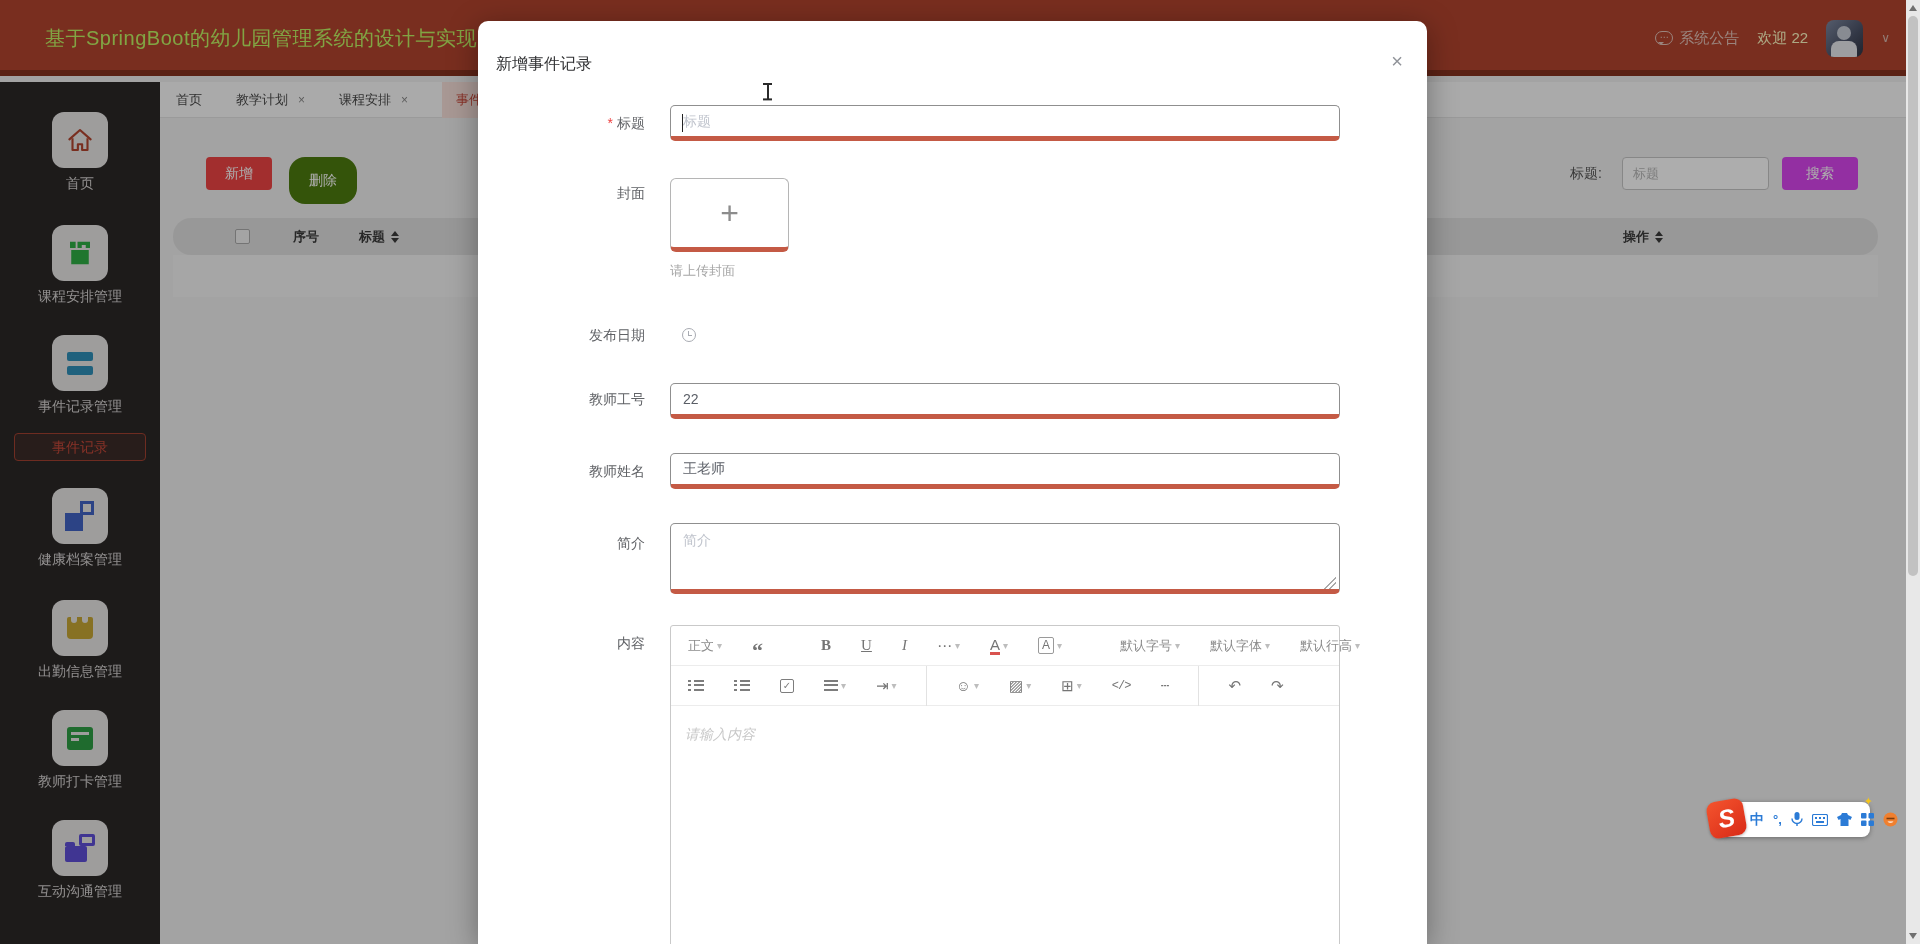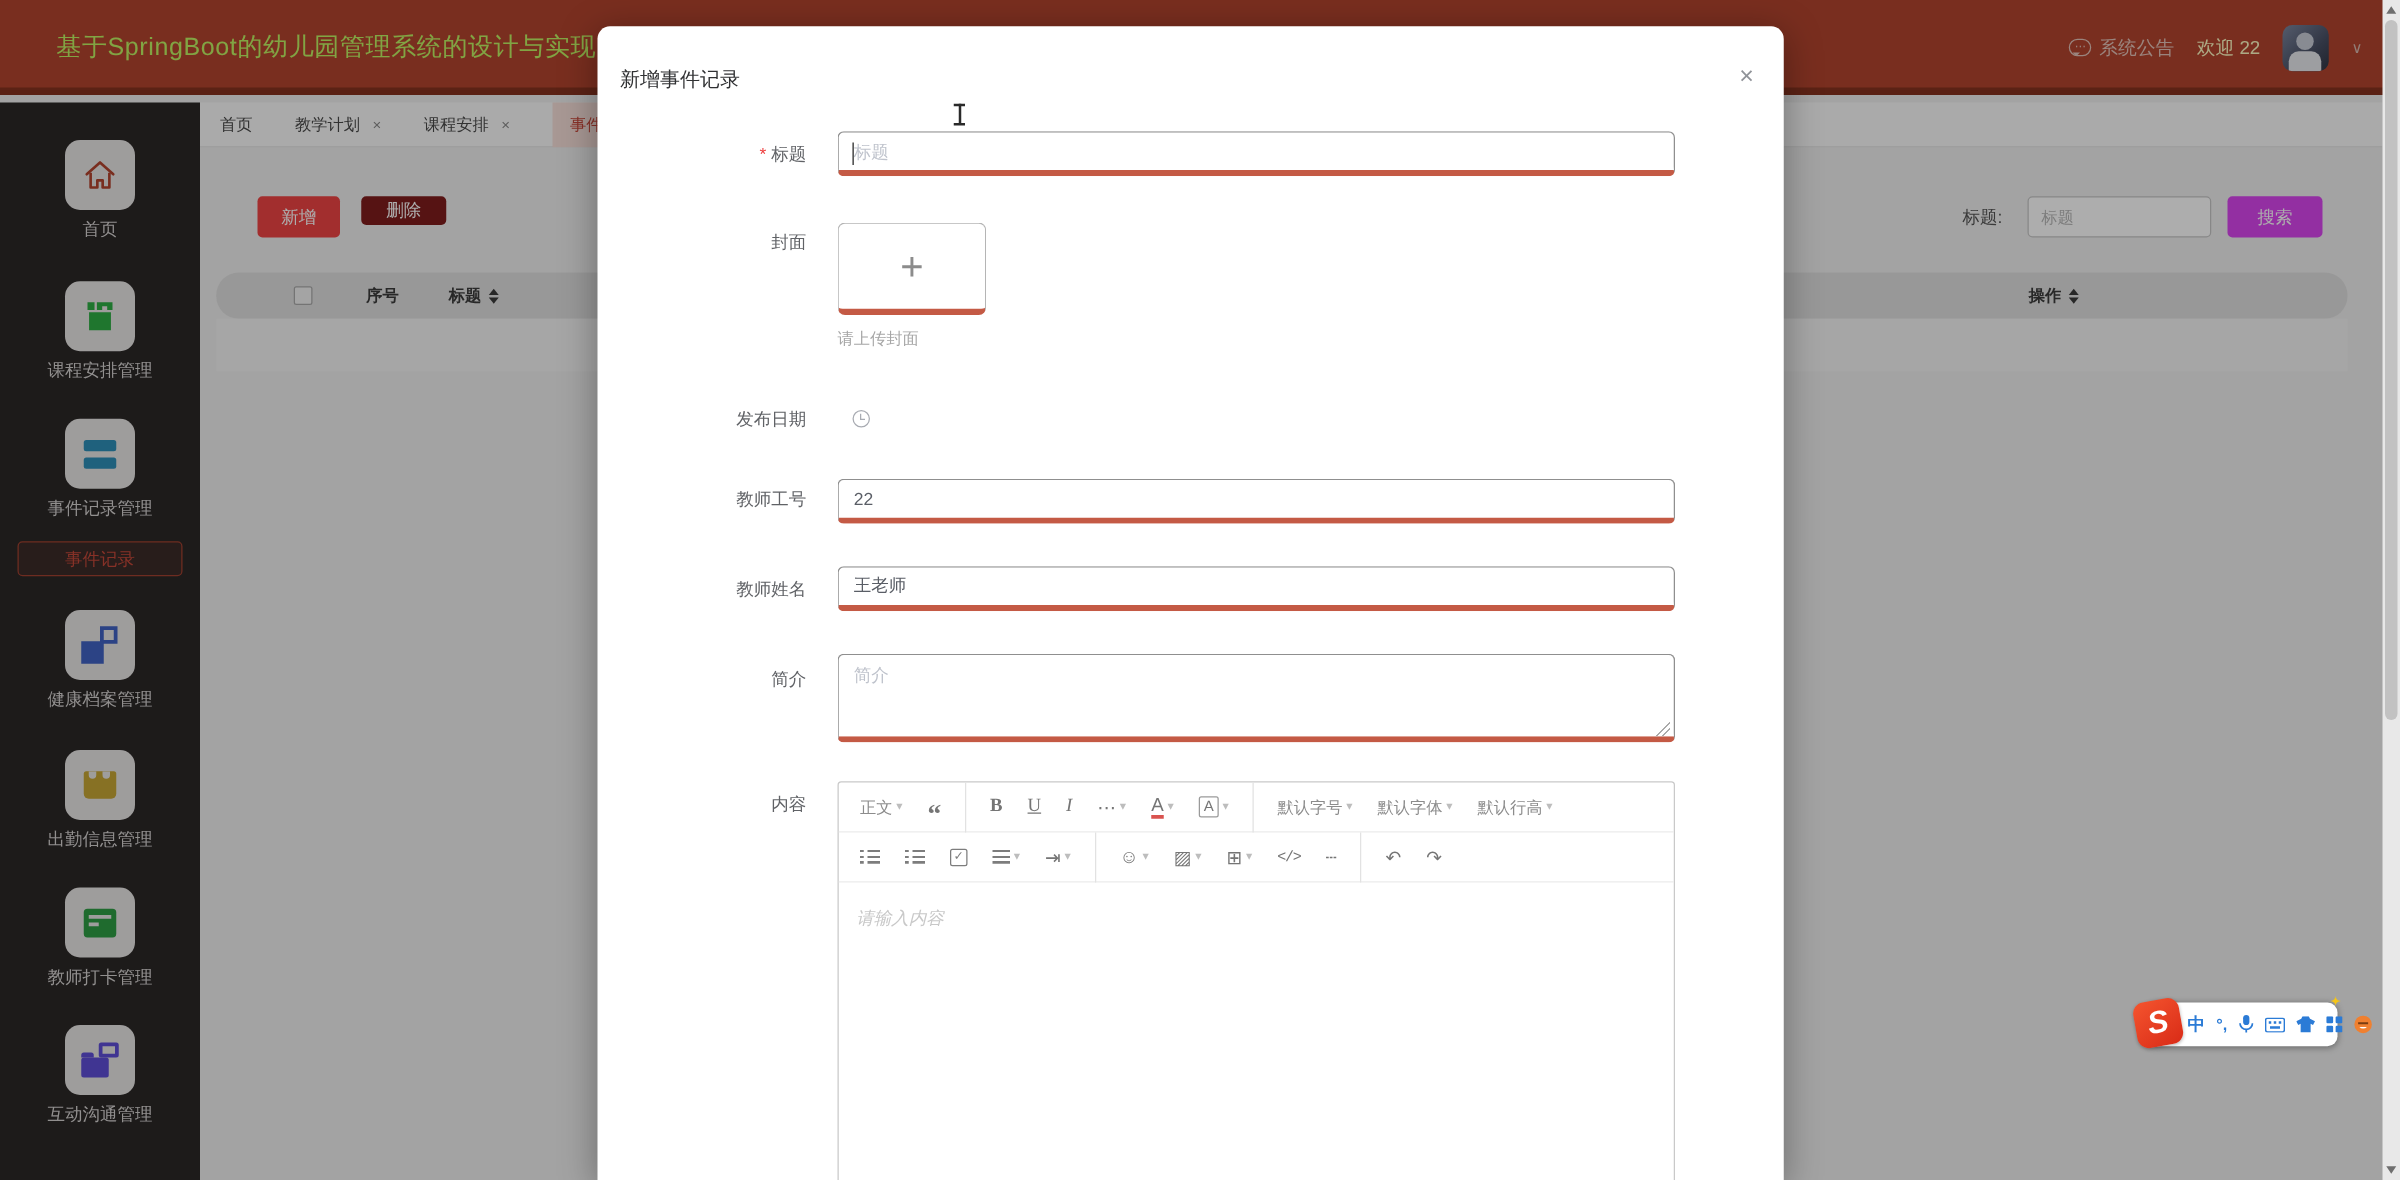--- a/index.html
+++ b/index.html
@@ -47,21 +47,21 @@
   .tabbar { position:absolute; left:160px; top:82px; width:1746px; height:36px; background:#fbfbfb; border-bottom:1px solid #e4e4e4; display:flex; align-items:center; padding-left:16px; gap:34px; z-index:10; }
   .tab { display:flex; align-items:center; gap:10px; font-size:13px; color:#4a4a4a; height:36px; cursor:pointer; }
   .tab .x { font-size:12px; color:#8a8a8a; }
   .tab.active { background:#f8e0da; color:#c9493b; padding:0 14px; }
   .tab.active .x { color:#c9493b; }
 
   
   .page { position:absolute; left:160px; top:118px; width:1746px; height:826px; background:#f0f0f0; z-index:10; }
   .btn { display:inline-block; border:none; border-radius:4px; color:#fff; font-size:14px; text-align:center; cursor:pointer; font-family:inherit; }
   .btn-add { position:absolute; left:46px; top:39px; width:66px; height:33px; background:#ef4444; }
-  .btn-del { position:absolute; left:129px; top:39px; width:68px; height:23px; background:#7f1d1d; }
+  .btn-del { position:absolute; left:129px; top:39px; width:68px; height:47px; background:#4d7c0f;border-radius:16px; }
   .filter-label { position:absolute; left:1410px; top:39px; line-height:33px; font-size:14px; color:#555; }
   .filter-input { position:absolute; left:1462px; top:39px; width:147px; height:33px; border:1px solid #c8c8c8; border-radius:4px; padding:0 10px; font-size:13px; color:#333; background:#fff; outline:none; font-family:inherit; }
   .filter-input::placeholder { color:#b8b8b8; }
   .btn-search { position:absolute; left:1622px; top:39px; width:76px; height:33px; background:#d946ef; }
   .thead { position:absolute; left:13px; top:100px; width:1705px; height:37px; background:#e1e1e1; border-radius:18px; font-size:13px; color:#3c3c3c; font-weight:bold; }
   .thead .cb { position:absolute; left:62px; top:11px; width:15px; height:15px; border:1px solid #ababab; border-radius:2px; background:#f2f2f2; cursor:pointer; }
   .th { position:absolute; top:0; line-height:37px; display:flex; align-items:center; gap:6px; }
   .th-index { left:120px; } .th-title { left:186px; } .th-action { left:1450px; }
   .sort { display:inline-flex; flex-direction:column; gap:2px; cursor:pointer; }
   .sort i { display:block; width:0; height:0; border-left:4px solid transparent; border-right:4px solid transparent; }
@@ -89,21 +89,21 @@
   .clock-icon { position:absolute; left:204px; width:14px; height:14px; border:1.3px solid #a8abb2; border-radius:50%; }
   .clock-icon::before { content:""; position:absolute; left:5.2px; top:2px; width:1.3px; height:5px; background:#a8abb2; }
   .clock-icon::after { content:""; position:absolute; left:5.2px; top:6px; width:4px; height:1.3px; background:#a8abb2; }
   .f-textarea { position:absolute; left:192px; top:502px; width:670px; height:71px; border:1px solid #8f8f8f; border-bottom:5px solid #c45a45; border-radius:5px; padding:8px 12px; font-size:14px; color:#5a5e66; resize:none; outline:none; font-family:inherit; background:#fff; }
   .f-textarea::placeholder { color:#bfc3cc; }
   .resize-grip { position:absolute; left:846px; top:556px; width:12px; height:12px; background:
       linear-gradient(135deg, transparent 0 50%, #aaa 50% 56%, transparent 56% 70%, #aaa 70% 76%, transparent 76%); cursor:nwse-resize; }
 
   
   .editor { position:absolute; left:192px; top:604px; width:670px; height:333px; border:1px solid #c9c9c9; border-radius:3px; background:#fff; }
-  .tb-row { display:flex; align-items:center; height:40px; border-bottom:1px solid #ececec; padding:0 10px; gap:6px; }
+  .tb-row { display:flex; align-items:center; height:40px; border-bottom:1px solid #ececec; padding:0 10px; gap:16px; }
   .tb-btn { display:flex; align-items:center; gap:3px; height:28px; padding:0 7px; border-radius:3px; color:#757575; font-size:15px; cursor:pointer; white-space:nowrap; }
   .tb-btn .txt { font-size:13px; color:#8c8c8c; }
   .tb-caret { font-size:10px; color:#bdbdbd; }
   .tb-sep { width:1px; height:40px; background:#e2e2e2; margin:0 6px; }
   .g-serif { font-family:"Liberation Serif","DejaVu Serif",serif; }
   .g-quote { font-size:22px; font-weight:bold; line-height:10px; padding-top:10px; color:#757575; }
   .g-bold { font-weight:bold; }
   .g-under { text-decoration:underline; }
   .g-italic { font-style:italic; }
   .g-fontcolor { border-bottom:3px solid #d9534f; line-height:15px; }

